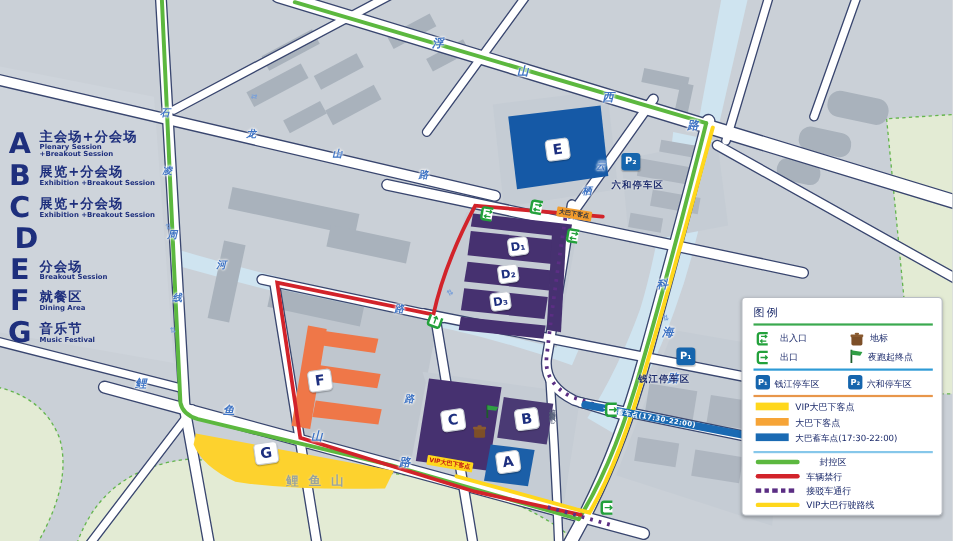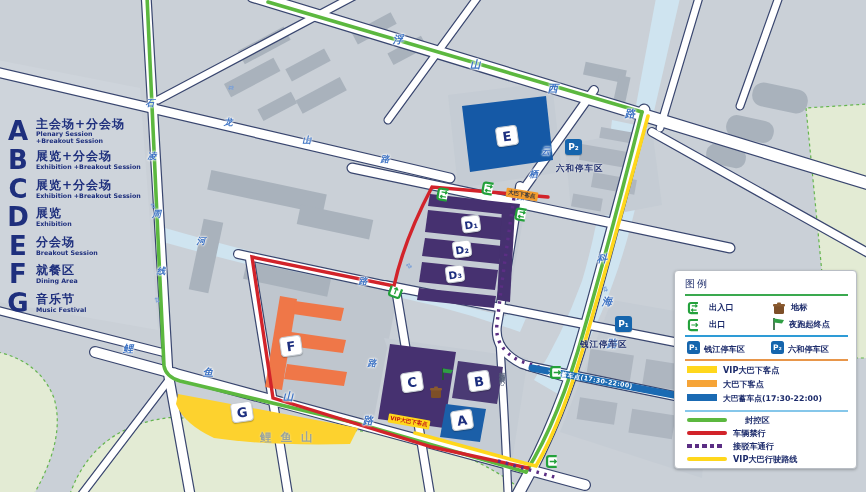--- a/index.html
+++ b/index.html
@@ -46,21 +46,21 @@
   .badge-yellow{position:absolute;background:#ffd71c;color:#c41616;font-size:5.5px;font-weight:bold;
                 padding:1px 2px;border-radius:1px;white-space:nowrap;transform:rotate(10deg);}
   .bus-stage-text{position:absolute;color:#fff;font-size:6.2px;font-weight:bold;white-space:nowrap;
                   transform:rotate(9.7deg);transform-origin:left center;letter-spacing:.4px;}
 
   
   .lg-box{position:absolute;left:674px;top:270px;width:183px;height:199px;background:#fff;
           border:1px solid #b9bec5;border-radius:4px;box-shadow:0 1px 3px rgba(0,0,0,.25);}
   .lg-box .abs{position:absolute;}
   .lg-title{font-size:10px;font-weight:normal;color:#1c2b6b;letter-spacing:2px;}
-  .lg-label{font-size:8.2px;font-weight:bold;color:#1c2b6b;white-space:nowrap;}
+  .lg-label{font-size:8.2px;font-weight:normal;color:#1c2b6b;white-space:nowrap;}
   .lg-hr{height:2px;width:163px;left:10px;}
   .lg-bar{width:30px;height:7px;}
   .lg-line{width:40px;height:3.5px;border-radius:2px;}
   .lg-p{width:13px;height:13px;background:#1565ad;color:#fff;border-radius:2.5px;display:flex;
         align-items:center;justify-content:center;font-size:7.5px;font-weight:bold;}
   .lg-dash{display:flex;gap:3px;}
   .lg-dash i{width:4.5px;height:4px;background:#5b2e84;}
 </style>
 </head>
 <body>
@@ -226,24 +226,20 @@
     </div>
     <div class="ll-row" style="top:174px">
       <div class="ll-letter">C</div>
       <div class="ll-text">
           <div class="ll-zh">展览+分会场</div>
       <div class="ll-en">Exhibition +Breakout Session</div>
         </div>
     </div>
     <div class="ll-row" style="top:202px">
       <div class="ll-letter">D</div>
-      <div class="ll-text">
-          <div class="ll-zh">展览</div>
-      <div class="ll-en">Exhibition</div>
-        </div>
     </div>
     <div class="ll-row" style="top:231px">
       <div class="ll-letter">E</div>
       <div class="ll-text">
           <div class="ll-zh">分会场</div>
       <div class="ll-en">Breakout Session</div>
         </div>
     </div>
     <div class="ll-row" style="top:259px">
       <div class="ll-letter">F</div>

